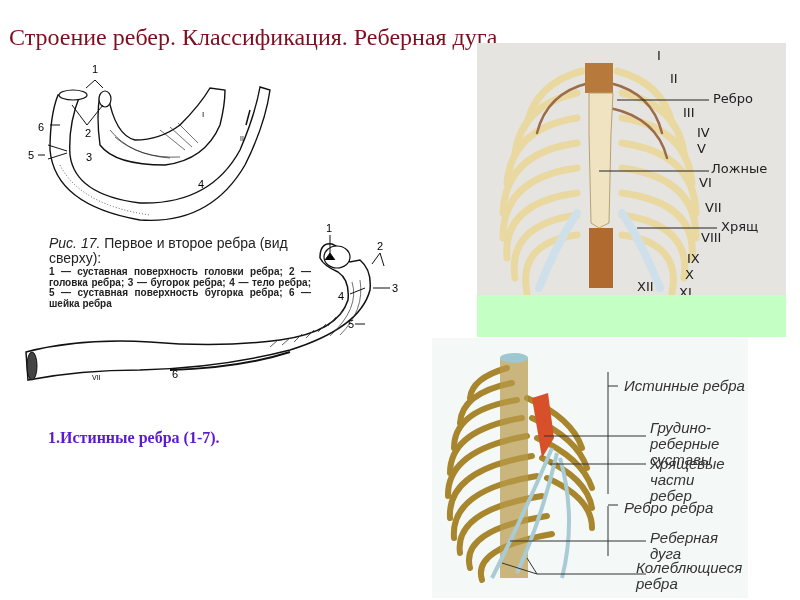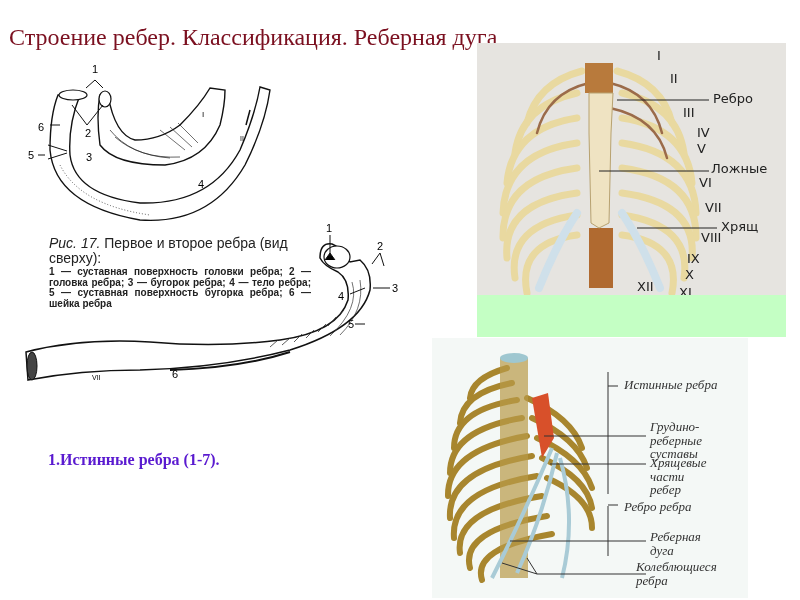--- a/index.html
+++ b/index.html
@@ -6,31 +6,31 @@
   body { width:800px; height:600px; background:#ffffff; position:relative; overflow:hidden;
          font-family:"Liberation Serif", serif; }
   .title { position:absolute; left:9px; top:24px; font-size:24px; color:#7b1020;
            font-family:"Liberation Serif", serif; white-space:nowrap; z-index:1; }
   .fig { position:absolute; }
   .caption { position:absolute; left:28px; top:236px; width:262px; color:#222;
              font-family:Liberation Sans, sans-serif; line-height:1.05;margin-left:21px; }
   .caption .head { font-size:14px; font-weight:normal; }
   .caption .head i { font-style:italic; }
   .caption .body { font-size:10px; font-weight:bold; text-align:justify; margin-top:2px; }
-  .list { position:absolute; left:48px; top:446px; color:#5a1ad0;
+  .list { position:absolute; left:48px; top:424px; color:#5a1ad0;
           font-family:"Liberation Serif", serif; font-weight:bold; font-size:16px; }
   .list div { height:28px; line-height:28px; white-space:nowrap; }
   .img-top { position:absolute; left:477px; top:43px; width:309px; height:294px;
              background:#e6e4e0; overflow:hidden; z-index:2; }
   .img-top .green { position:absolute; left:0; bottom:0; width:100%; height:42px; background:#c4ffc4; }
   .img-bottom { position:absolute; left:432px; top:338px; width:316px; height:260px;
                 background:#f4f8f6; overflow:hidden; }
   .lbl { position:absolute; font-family:"DejaVu Sans", sans-serif; color:#222; white-space:nowrap; }
   .lbl-top { font-size:13px; }
-  .lbl-it { font-family:Liberation Serif, serif; font-style:italic; font-size:13px; color:#333; line-height:1.05; }
+  .lbl-it { font-family:Liberation Sans, sans-serif; font-style:italic; font-size:15px; color:#333; line-height:1.05; }
   .num { position:absolute; font-family:"Liberation Sans", sans-serif; font-size:11px; color:#111; }
 </style>
 </head>
 <body>
 
 <div class="title">Строение  ребер. Классификация. Реберная дуга</div>
 
 <svg class="fig" style="left:20px;top:55px" width="270" height="175" viewBox="0 0 270 175">
 
   <path d="M38,40 Q30,60 30,95 Q35,150 120,165 Q190,170 225,110 Q245,70 250,35 L240,32 Q235,60 220,95 Q190,150 120,148 Q55,140 50,100 Q48,70 60,40 Z" fill="#fff" stroke="#111" stroke-width="1.4"></path>

